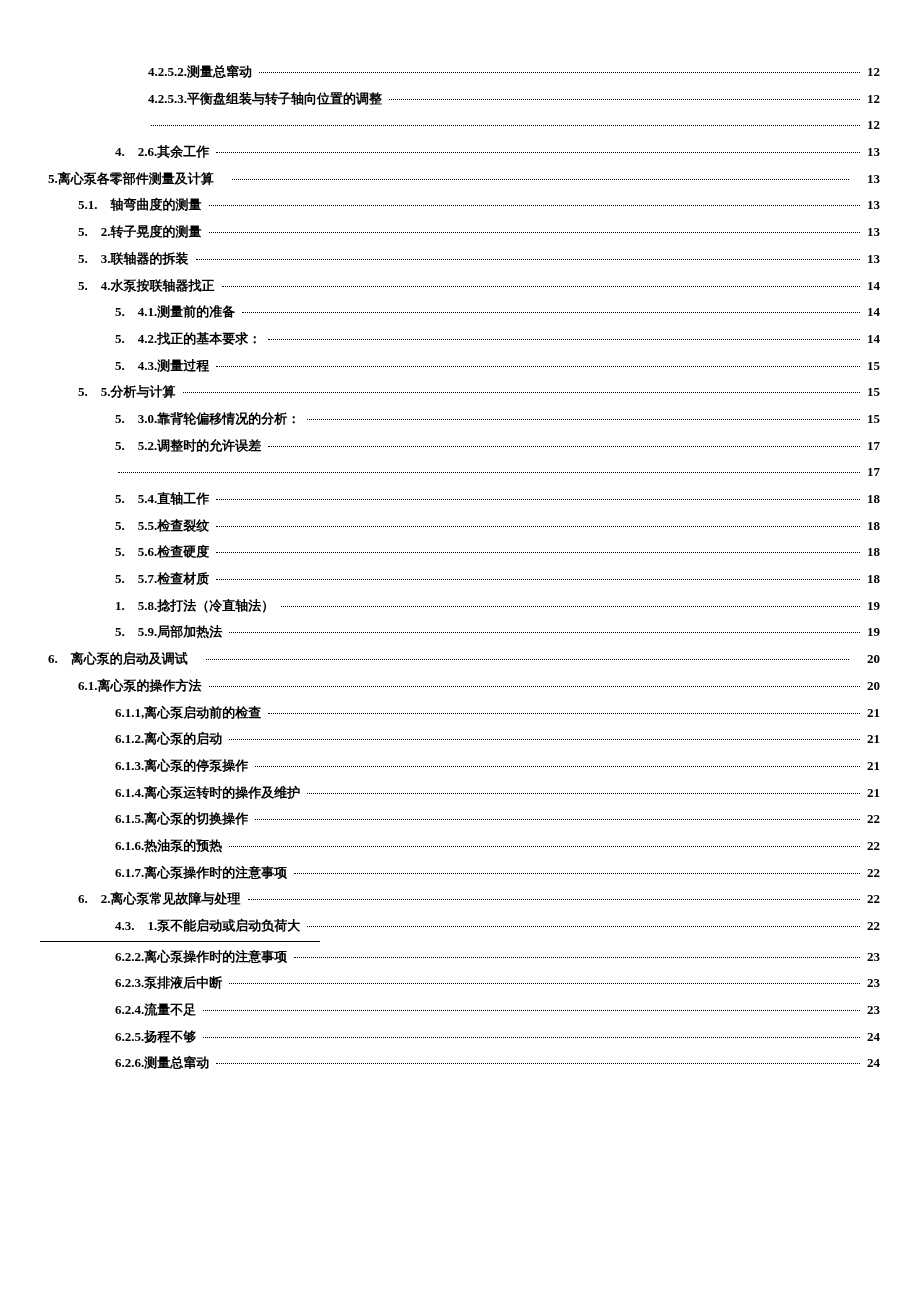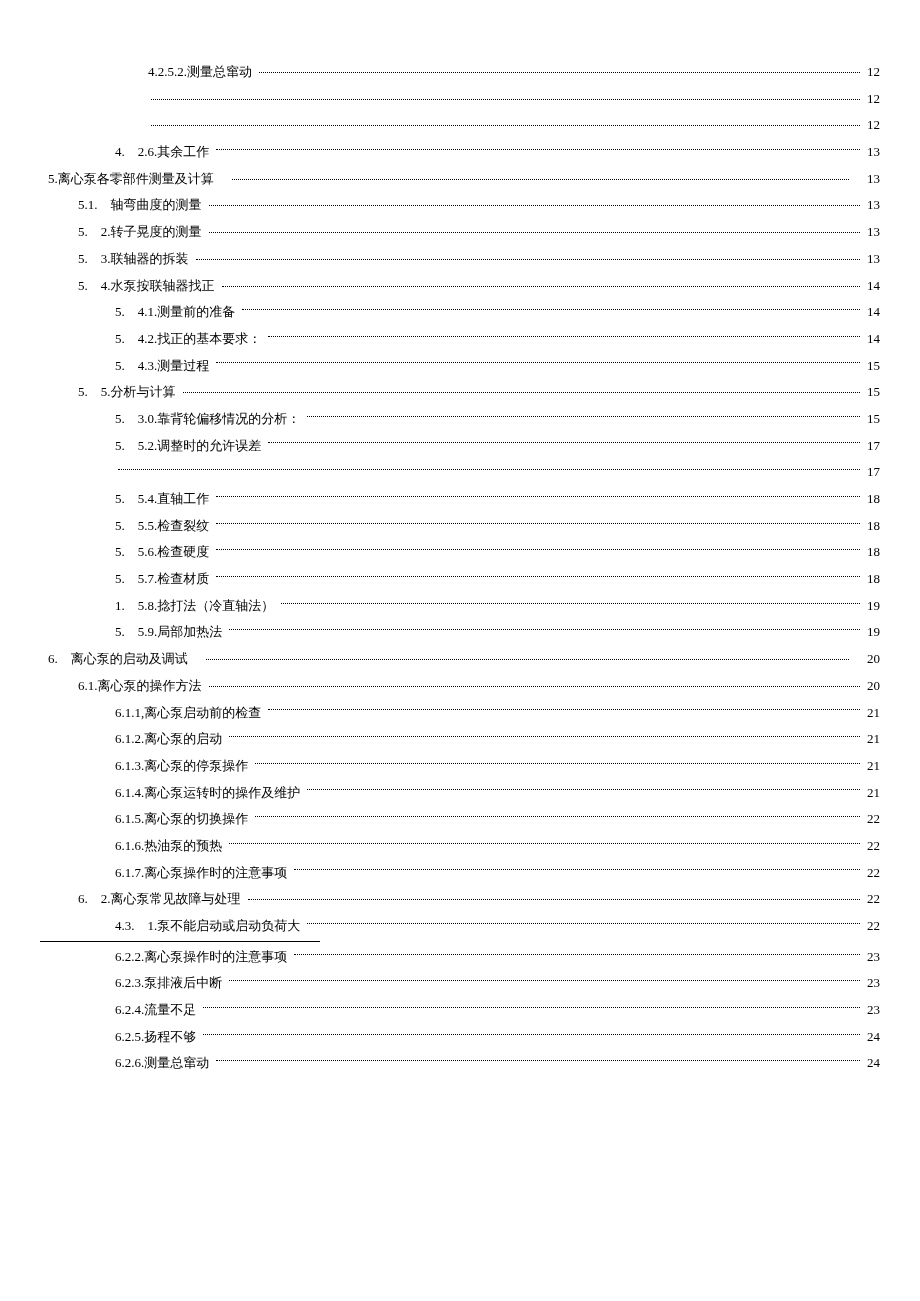--- a/index.html
+++ b/index.html
@@ -10,58 +10,60 @@
       font-family: "SimSun", "宋体", serif;
       font-size: 13px;
       color: #000;
     }
     .toc-entry {
       display: flex;
       align-items: baseline;
       margin-bottom: 2px;
       line-height: 1.9;
       white-space: nowrap;
+      font-weight: bold;
     }
     .toc-label {
       flex-shrink: 0;
       padding-right: 4px;
     }
     .toc-dots {
       flex: 1;
       border-bottom: 1.5px dotted #000;
       margin: 0 3px;
       position: relative;
       top: -3px;
       min-width: 20px;
     }
     .toc-page {
       flex-shrink: 0;
       padding-left: 4px;
     }
     .indent-0 { padding-left: 8px; gap: 11px; }
     .indent-1 { padding-left: 38px; }
-    .indent-2 { padding-left: 75px; align-items: center; }
+    .indent-2 { padding-left: 75px; }
     .indent-3 { padding-left: 108px; }
     .separator {
       border-top: 1px solid #000;
       margin: 1px 0 3px 0;
       width: 280px;
       margin-left: 0px;
     }
   </style>
 </head>
 <body>
 
 <div id="toc-container">
     <div class="toc-entry indent-3">
       <span class="toc-label">4.2.5.2.测量总窜动</span>
       <span class="toc-dots"></span>
       <span class="toc-page">12</span>
     </div>
     <div class="toc-entry indent-3">
+      <span class="toc-label">4.2.5.3.平衡盘组装与转子轴向位置的调整</span>
       <span class="toc-dots"></span>
       <span class="toc-page">12</span>
     </div>
     <div class="toc-entry indent-3">
       <span class="toc-dots"></span>
       <span class="toc-page">12</span>
     </div>
     <div class="toc-entry indent-2">
       <span class="toc-label">4.　2.6.其余工作</span>
       <span class="toc-dots"></span>

